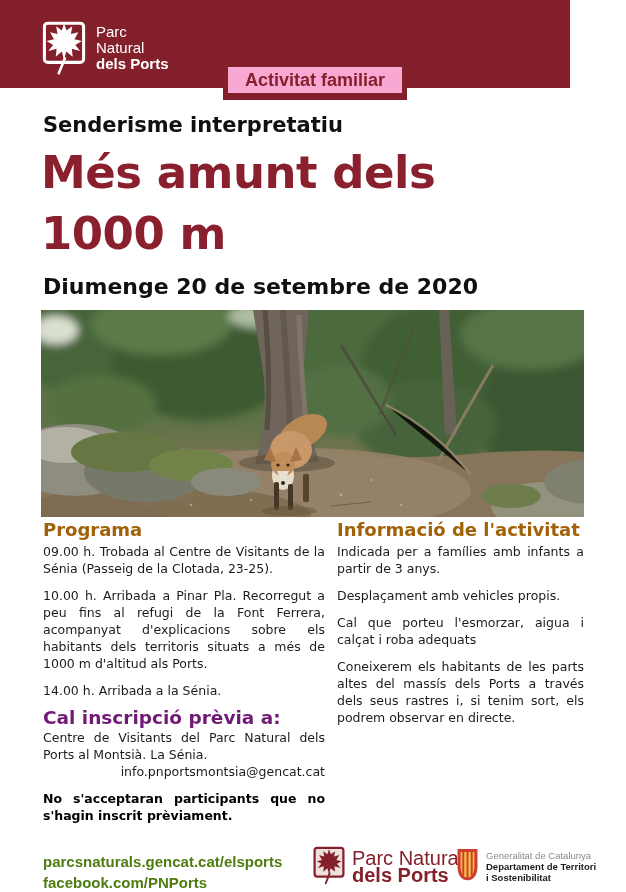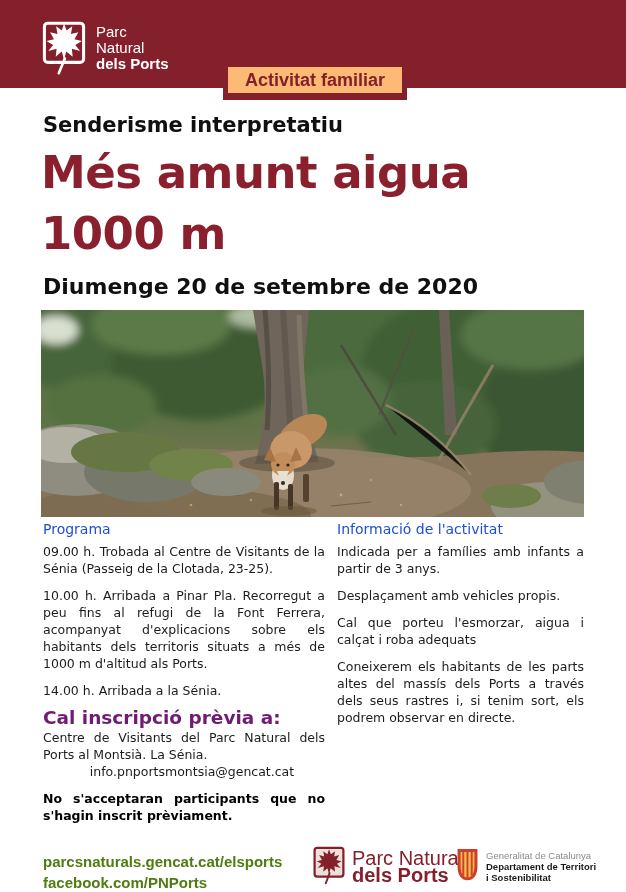--- a/index.html
+++ b/index.html
@@ -12,37 +12,37 @@
   .page{
     position:relative;
     width:626px;height:892px;
     background:#fff;
     overflow:hidden;
     font-family:"DejaVu Sans", sans-serif;
     color:var(--ink);
   }
   
   .topbar{
-    position:absolute;left:0;top:0;width:626px;height:88px;
+    position:absolute;left:0;top:0;width:570px;height:88px;
     background:var(--maroon);
   }
   .park-logo{position:absolute;left:42px;top:21px;overflow:visible;}
   .logo-text{
     position:absolute;left:96px;top:24px;
     font-family:"Liberation Sans", sans-serif;
     font-size:15px;line-height:16px;color:#ffffff;
   }
   .logo-text .l3{font-weight:bold;}
   .badge-tab{
     position:absolute;left:223px;top:62px;width:184px;height:38px;
     background:var(--maroon);
   }
   .badge-inner{
     position:absolute;left:5px;right:5px;top:5px;bottom:7px;
-    background:#fdba74;display:flex;align-items:center;justify-content:center;
+    background:#f9a8d4;display:flex;align-items:center;justify-content:center;
   }
   .badge-inner span{
     font-family:"Liberation Sans", sans-serif;
     font-weight:bold;font-size:18px;color:var(--maroon);
     white-space:nowrap;
   }
   
   .kicker{
     position:absolute;left:43px;top:113px;
     font-size:21px;font-weight:bold;color:#101010;
@@ -61,23 +61,23 @@
   .photo{
     position:absolute;left:41px;top:310px;width:543px;height:207px;
     display:block;
   }
   
   .col{position:absolute;top:521px;font-size:12.5px;line-height:17px;color:#1c1c1c;}
   .col-left{left:43px;width:282px;}
   .col-right{left:337px;width:247px;}
   .col p{margin:0 0 10px 0;text-align:justify;}
   .col p:last-child{margin-bottom:0;}
-  .sect-h{font-size:14px;font-weight:normal;color:#1d4ed8;margin:0 0 5px 0;}
+  .sect-h{font-size:18px;font-weight:bold;color:#a16207;margin:0 0 5px 0;}
   .sub-h{font-size:18.5px;font-weight:bold;color:#701a75;margin:2px 0 3px 0;}
-  .email{margin:0 0 10px 16px;text-align:center;}
+  .email{margin:0 0 10px 16px;text-align:right;}
   .warning{font-weight:bold;color:#000;}
   
   .footer-links{
     position:absolute;left:43px;top:851px;
     font-family:"Liberation Sans", sans-serif;
     font-weight:bold;font-size:15px;line-height:21px;color:#4d7c0f;
   }
   .footer-links div{cursor:pointer;}
   .pn-footer-logo{position:absolute;left:313px;top:846px;overflow:visible;}
   .pn-footer-text{
@@ -114,21 +114,21 @@
   </div>
 
   <div class="badge-tab">
     <div class="badge-inner">
       <span>Activitat familiar</span>
     </div>
   </div>
 
   <div class="kicker">Senderisme interpretatiu</div>
   <div class="main-title">
-    <div>Més amunt aigua</div>
+    <div>Més amunt dels</div>
     <div>1000 m</div>
   </div>
   <div class="date-line">Diumenge 20 de setembre de 2020</div>
 
   <svg class="photo" viewBox="0 0 543 207" preserveAspectRatio="none">
     <defs>
       <linearGradient id="bgGrad" x1="0" y1="0" x2="0" y2="1">
         <stop offset="0" stop-color="#55703f"></stop>
         <stop offset="0.55" stop-color="#5f7347"></stop>
         <stop offset="0.78" stop-color="#7d7253"></stop>

